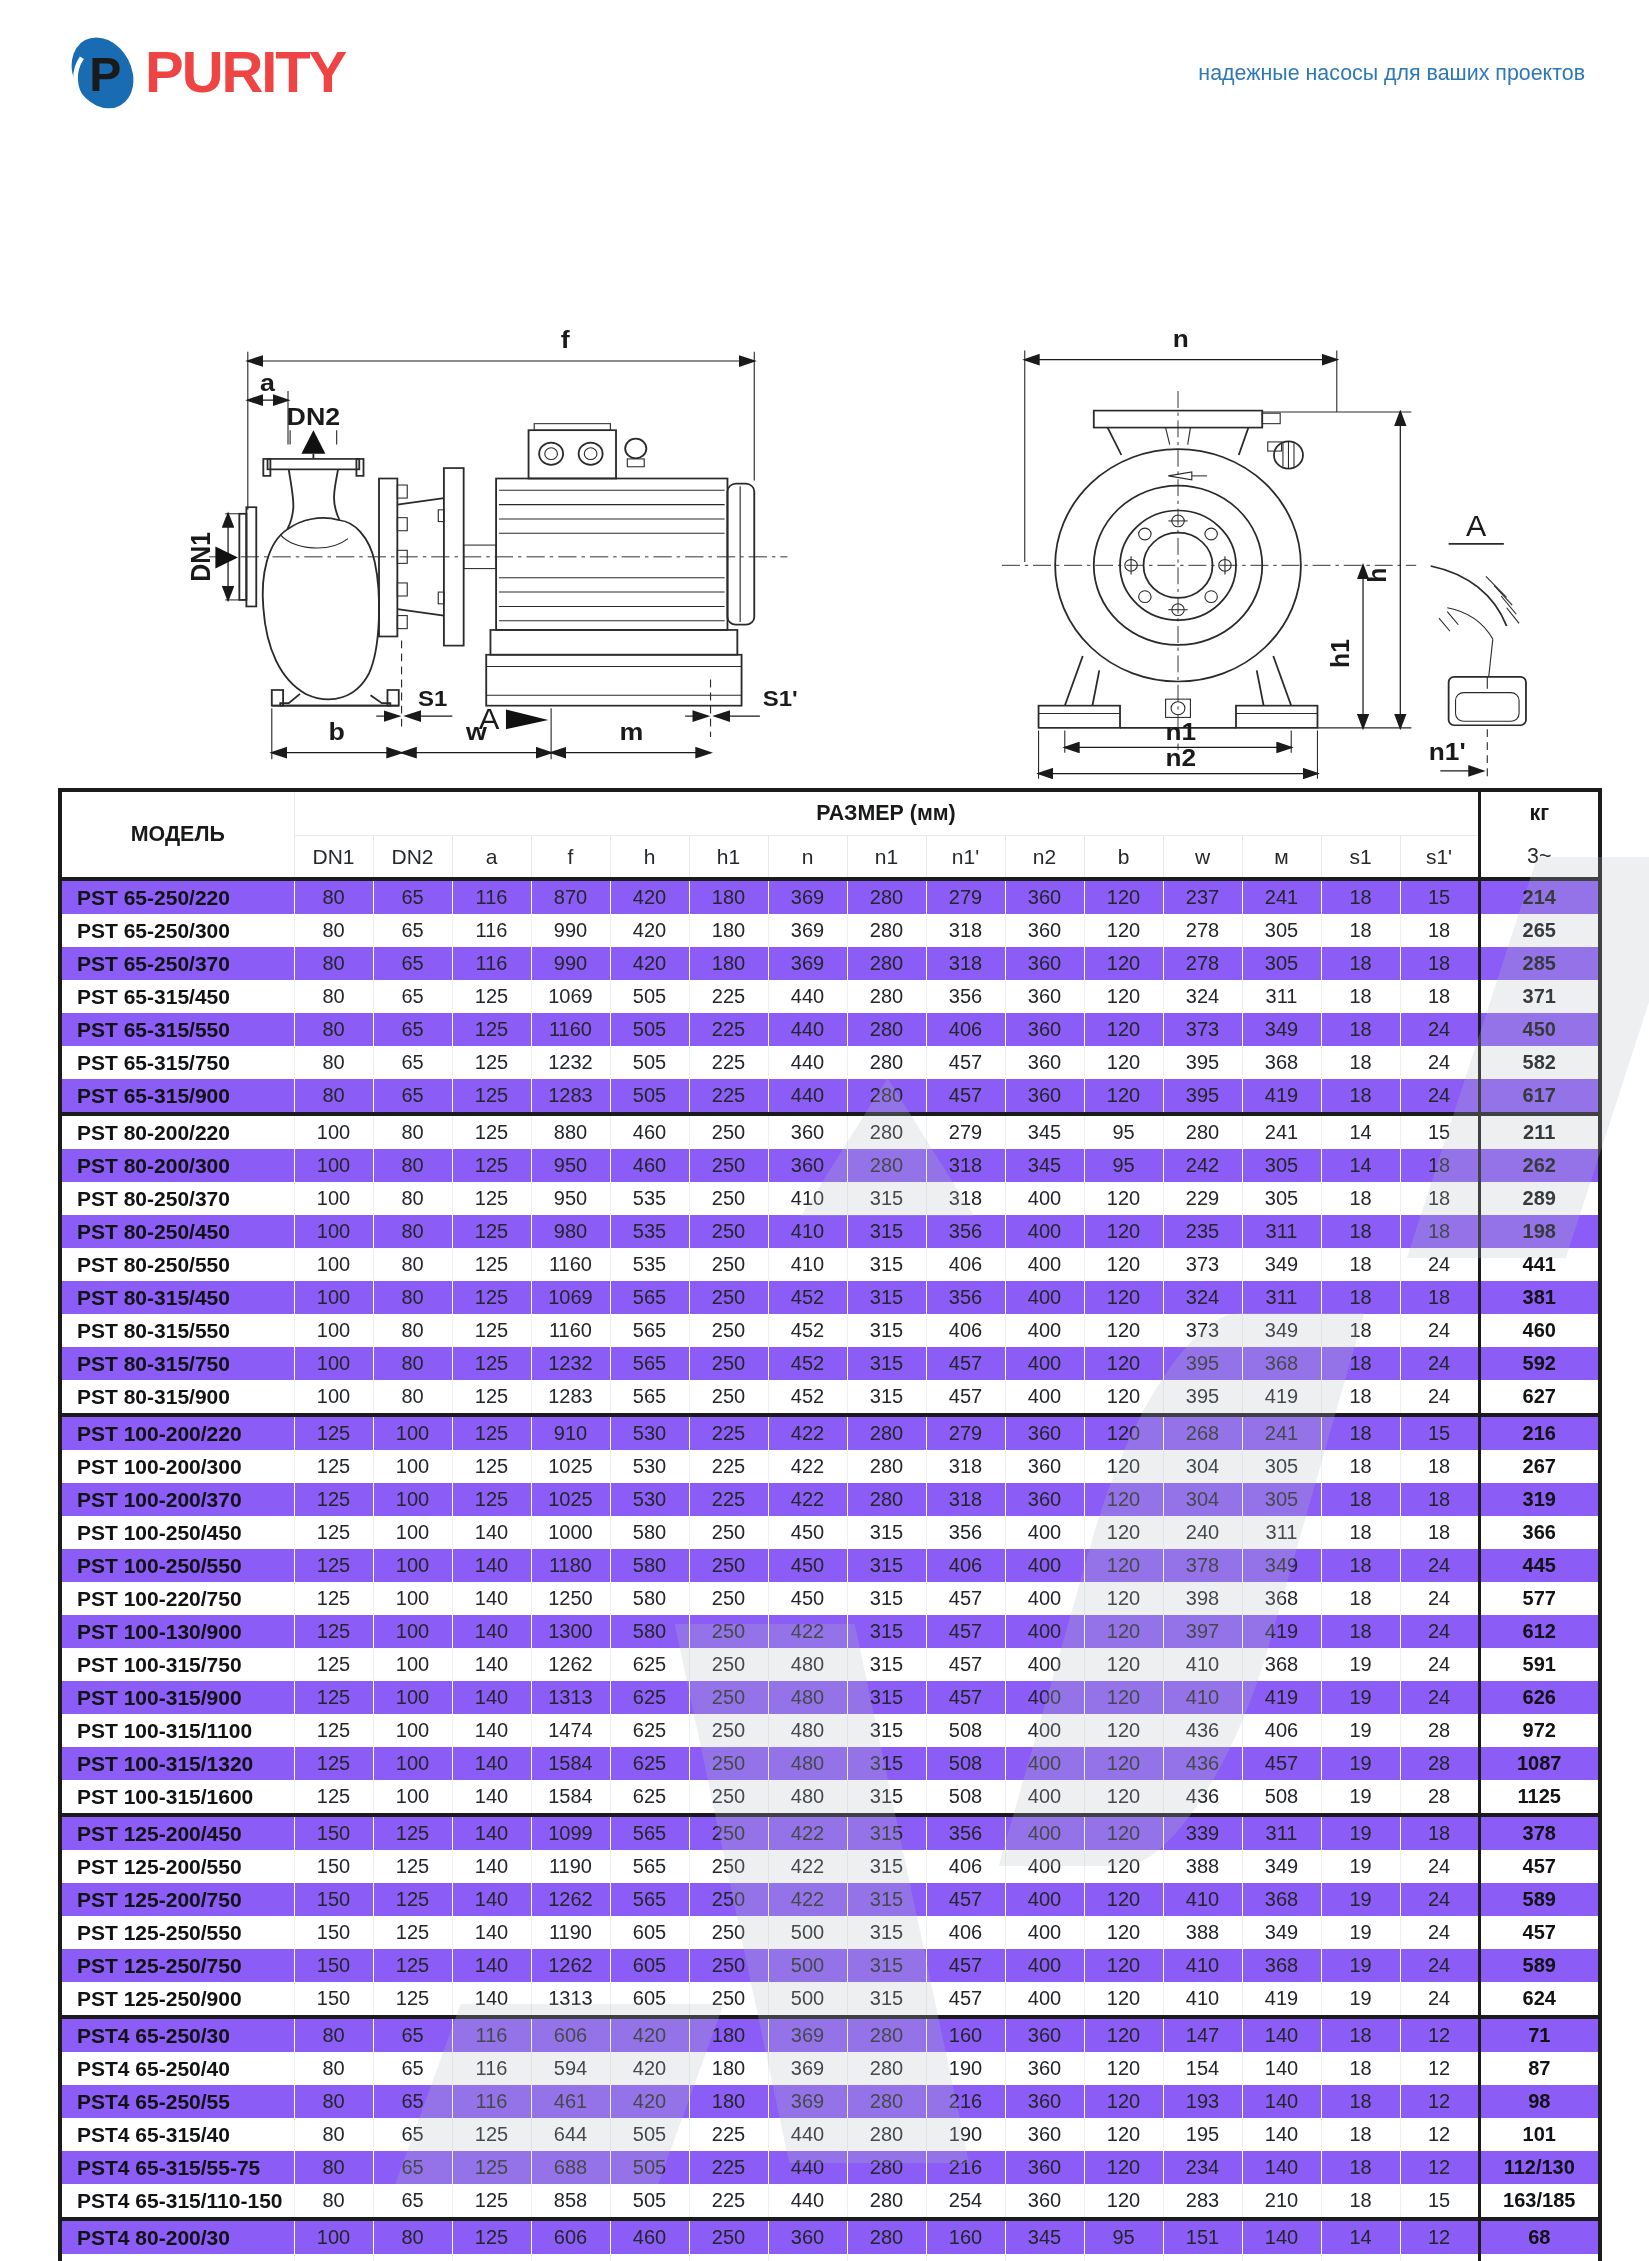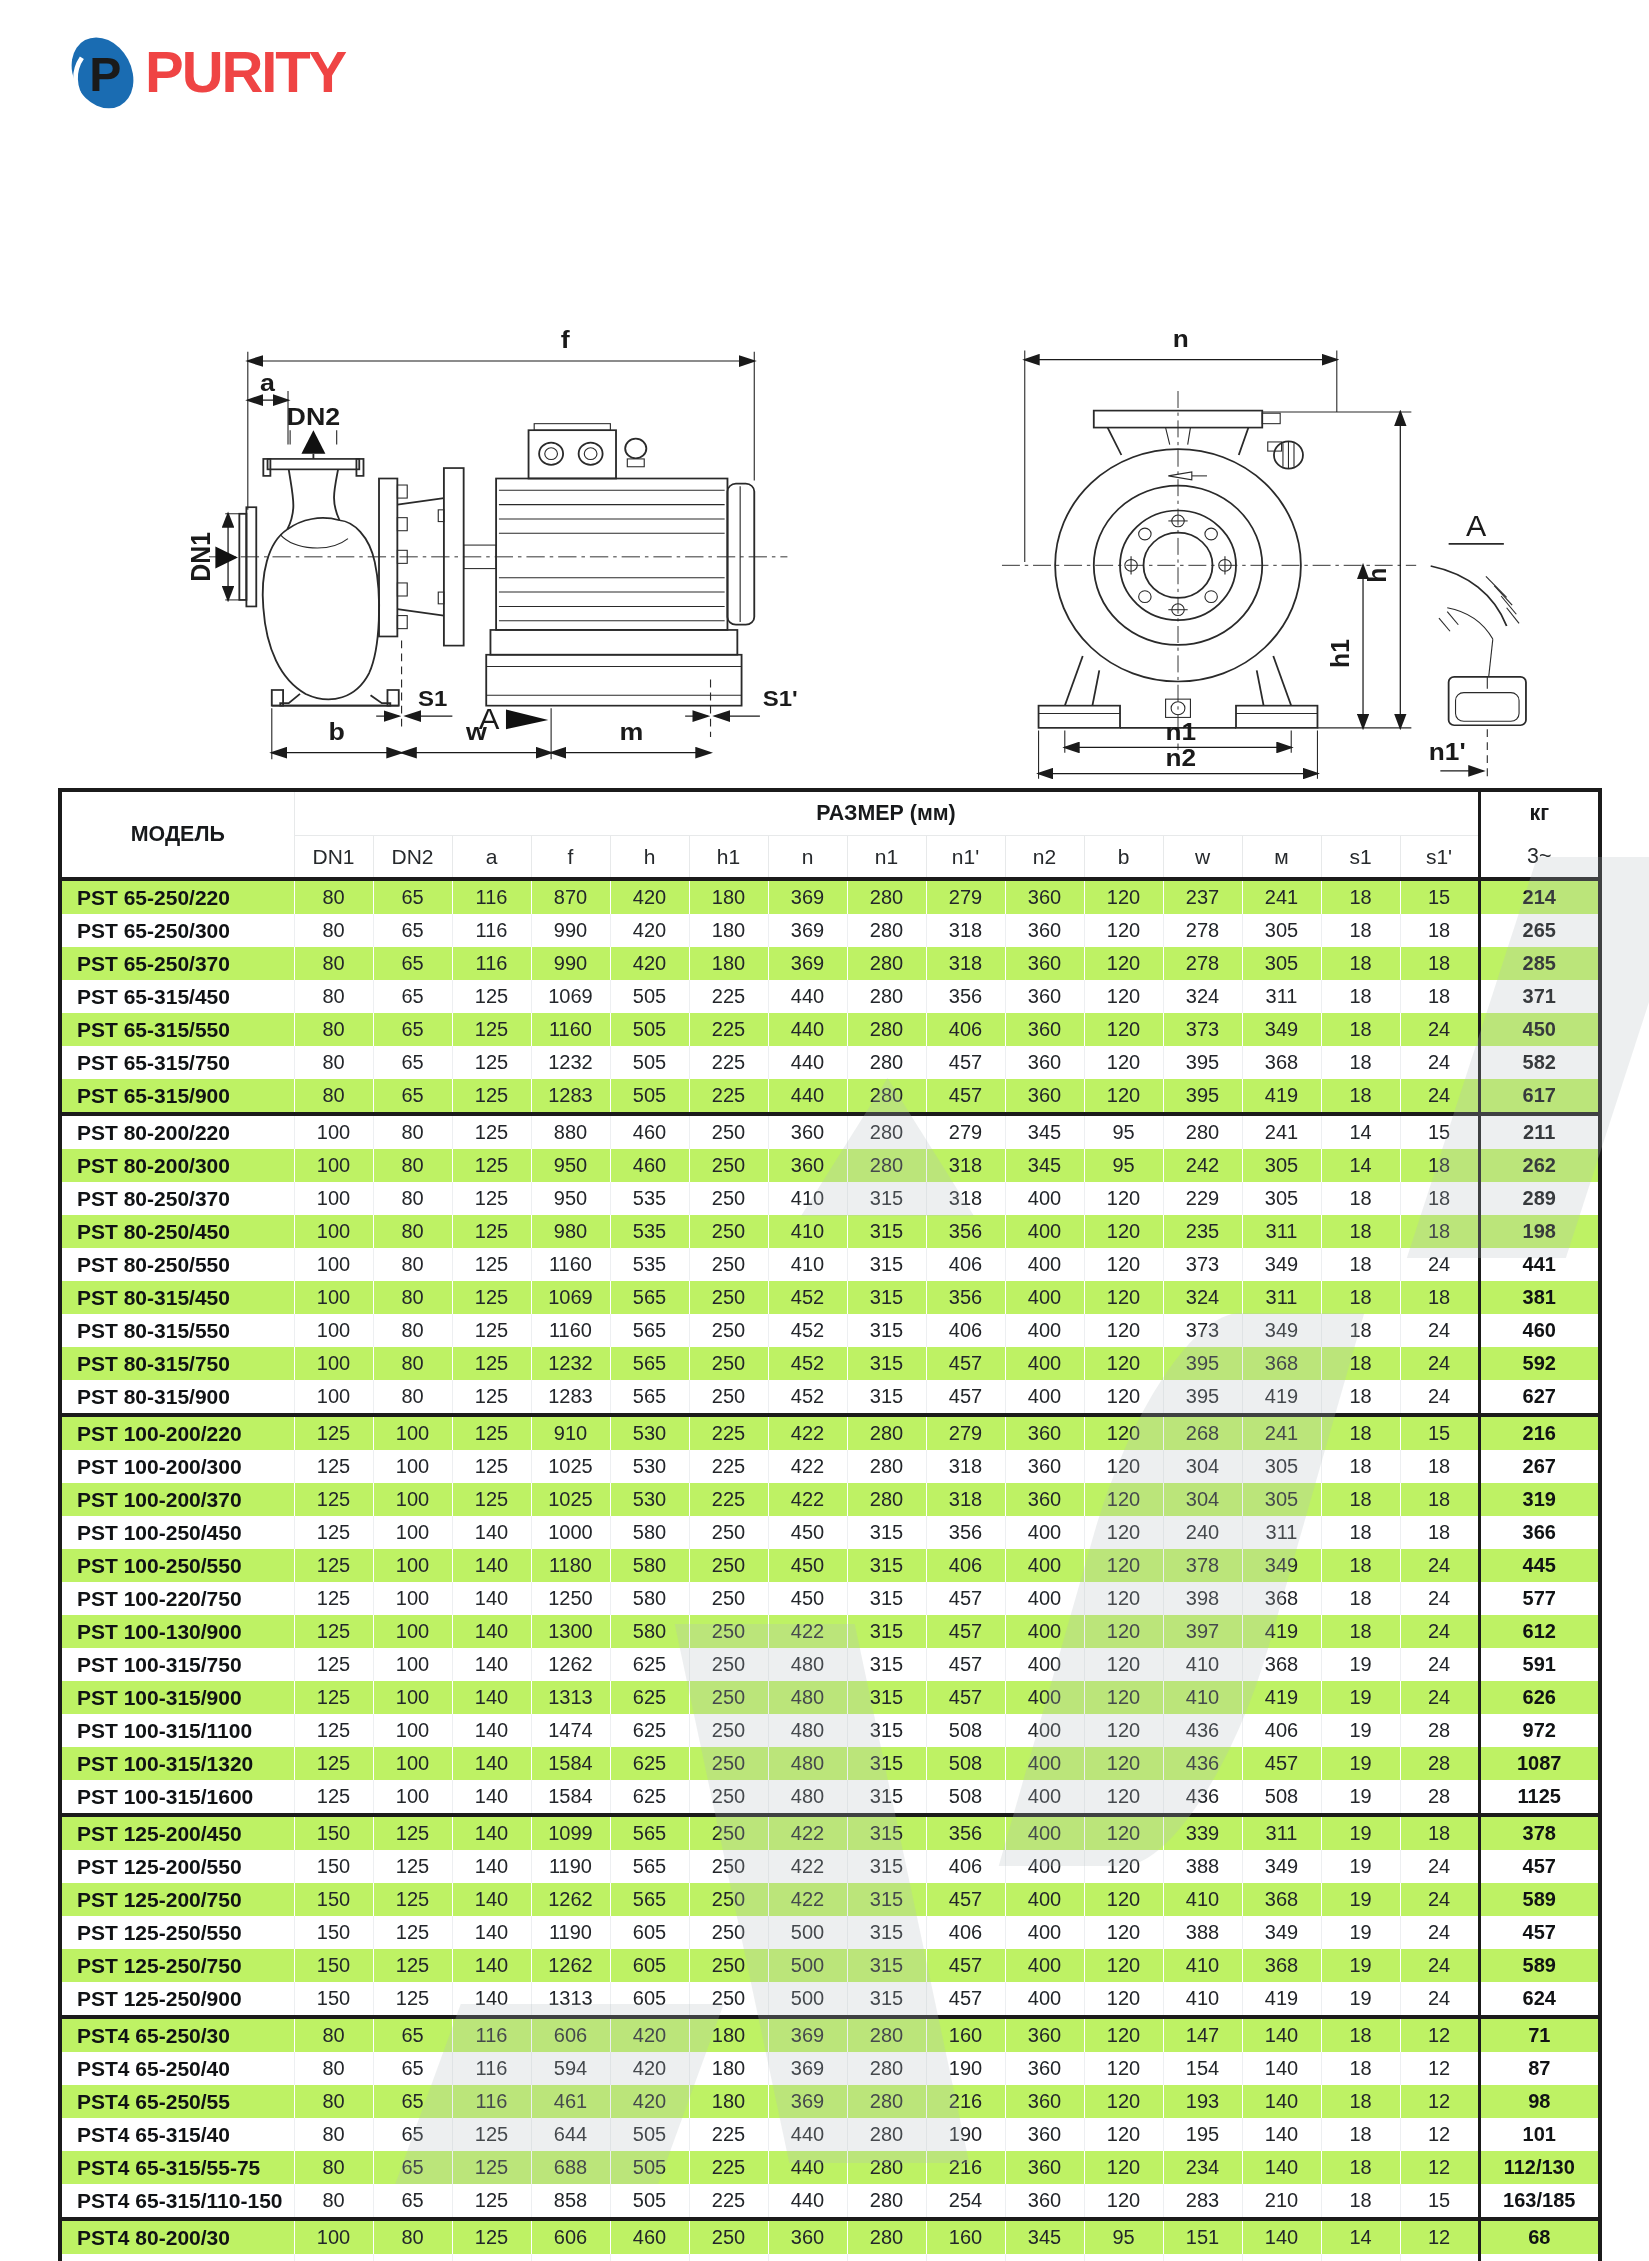--- a/index.html
+++ b/index.html
@@ -36,41 +36,42 @@
   thead th{background:#fff;font-size:21.4px;font-weight:700;color:#17191b;}
   th.model-h{height:82px;text-align:center;}
   tr.main-h th{height:41px;}
   tr.sub-h th{height:39px;font-weight:400;font-size:21px;color:#26292c;
               border-left:1.4px solid #e7e9ea;border-top:1.4px solid #e7e9ea;}
   tr.sub-h th.kg-sub{border-top:none;font-size:21.4px;}
   th.size-h{border-left:1.4px solid #e7e9ea;}
   .kg-border{border-left:3.5px solid #1b1b1b !important;}
   tbody td{text-align:center;font-size:20px;color:#23262a;height:31px;
            border-left:1.4px solid rgba(236,238,240,0.95);}
-  tbody tr.stripe{background:#bef264;}
+  tbody tr.stripe{background:#8b5cf6;}
   tbody tr.stripe td{border-left:1.4px solid rgba(255,255,255,0.9);}
   td.model{text-align:left;padding-left:15px;font-weight:700;font-size:21px;color:#101214;}
   td.kg{font-weight:700;color:#101214;}
   tr.group-end td{border-bottom:4.1px solid #1b1b1b;}
 </style>
 </head>
 <body>
 
 <div id="page">
 
   <div id="brand">
     <svg width="77" height="77" viewBox="0 0 112 112">
       <g transform="rotate(-28 56 58)">
         <ellipse cx="56" cy="58" rx="42" ry="54" fill="#1a6cb2"></ellipse>
       </g>
       <path d="M 28,98 A 52,52 0 0 1 26,36" stroke="#fff" stroke-width="7" fill="none"></path>
       <text x="60" y="84" font-size="70" font-weight="800" fill="#ffffff" text-anchor="middle">P</text>
     </svg>
     <div id="brand-text">PURITY</div>
   </div>
+  <div id="tagline">надежные насосы для ваших проектов</div>
 
   <svg class="drawing" style="left:142px;top:314px;" width="656" height="470" viewBox="0 0 930 720" preserveAspectRatio="none">
     <defs>
       <marker id="ar" markerWidth="14" markerHeight="10" refX="12" refY="5" orient="auto">
         <polygon points="0,0 14,5 0,10" fill="#1a1a1a"></polygon>
       </marker>
       <marker id="arb" markerWidth="14" markerHeight="10" refX="2" refY="5" orient="auto">
         <polygon points="14,0 0,5 14,10" fill="#1a1a1a"></polygon>
       </marker>
     </defs>

